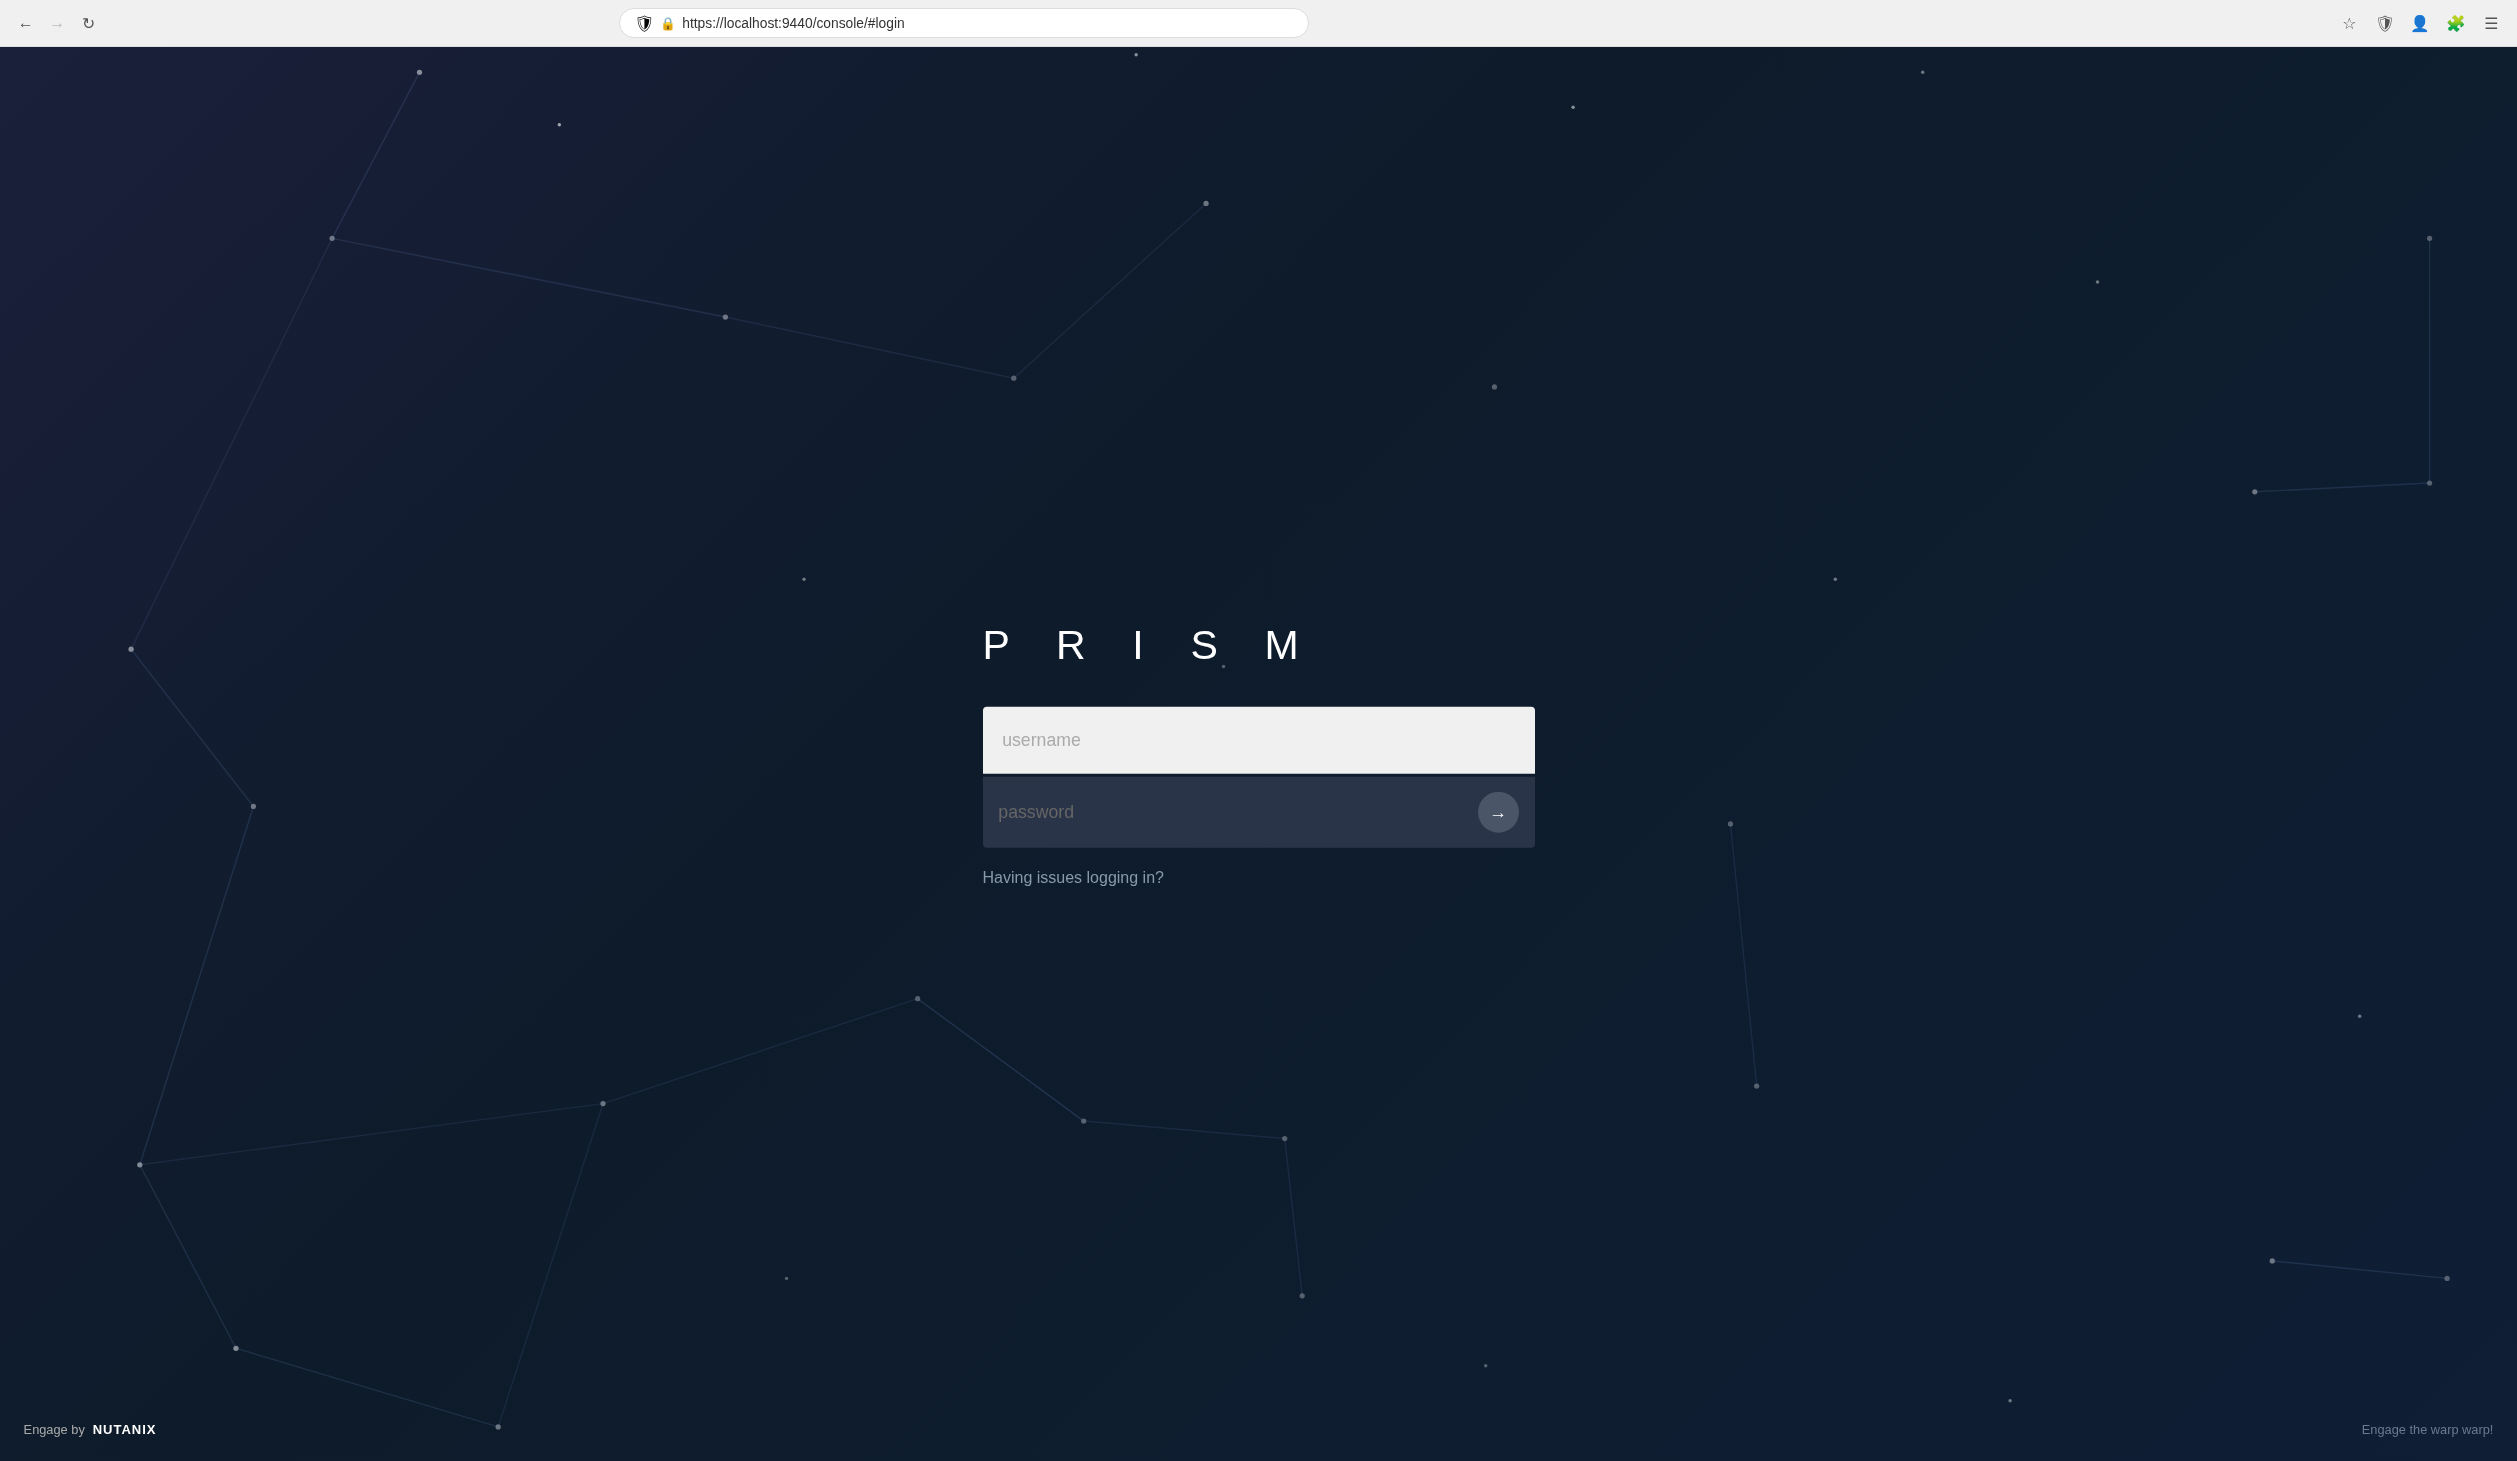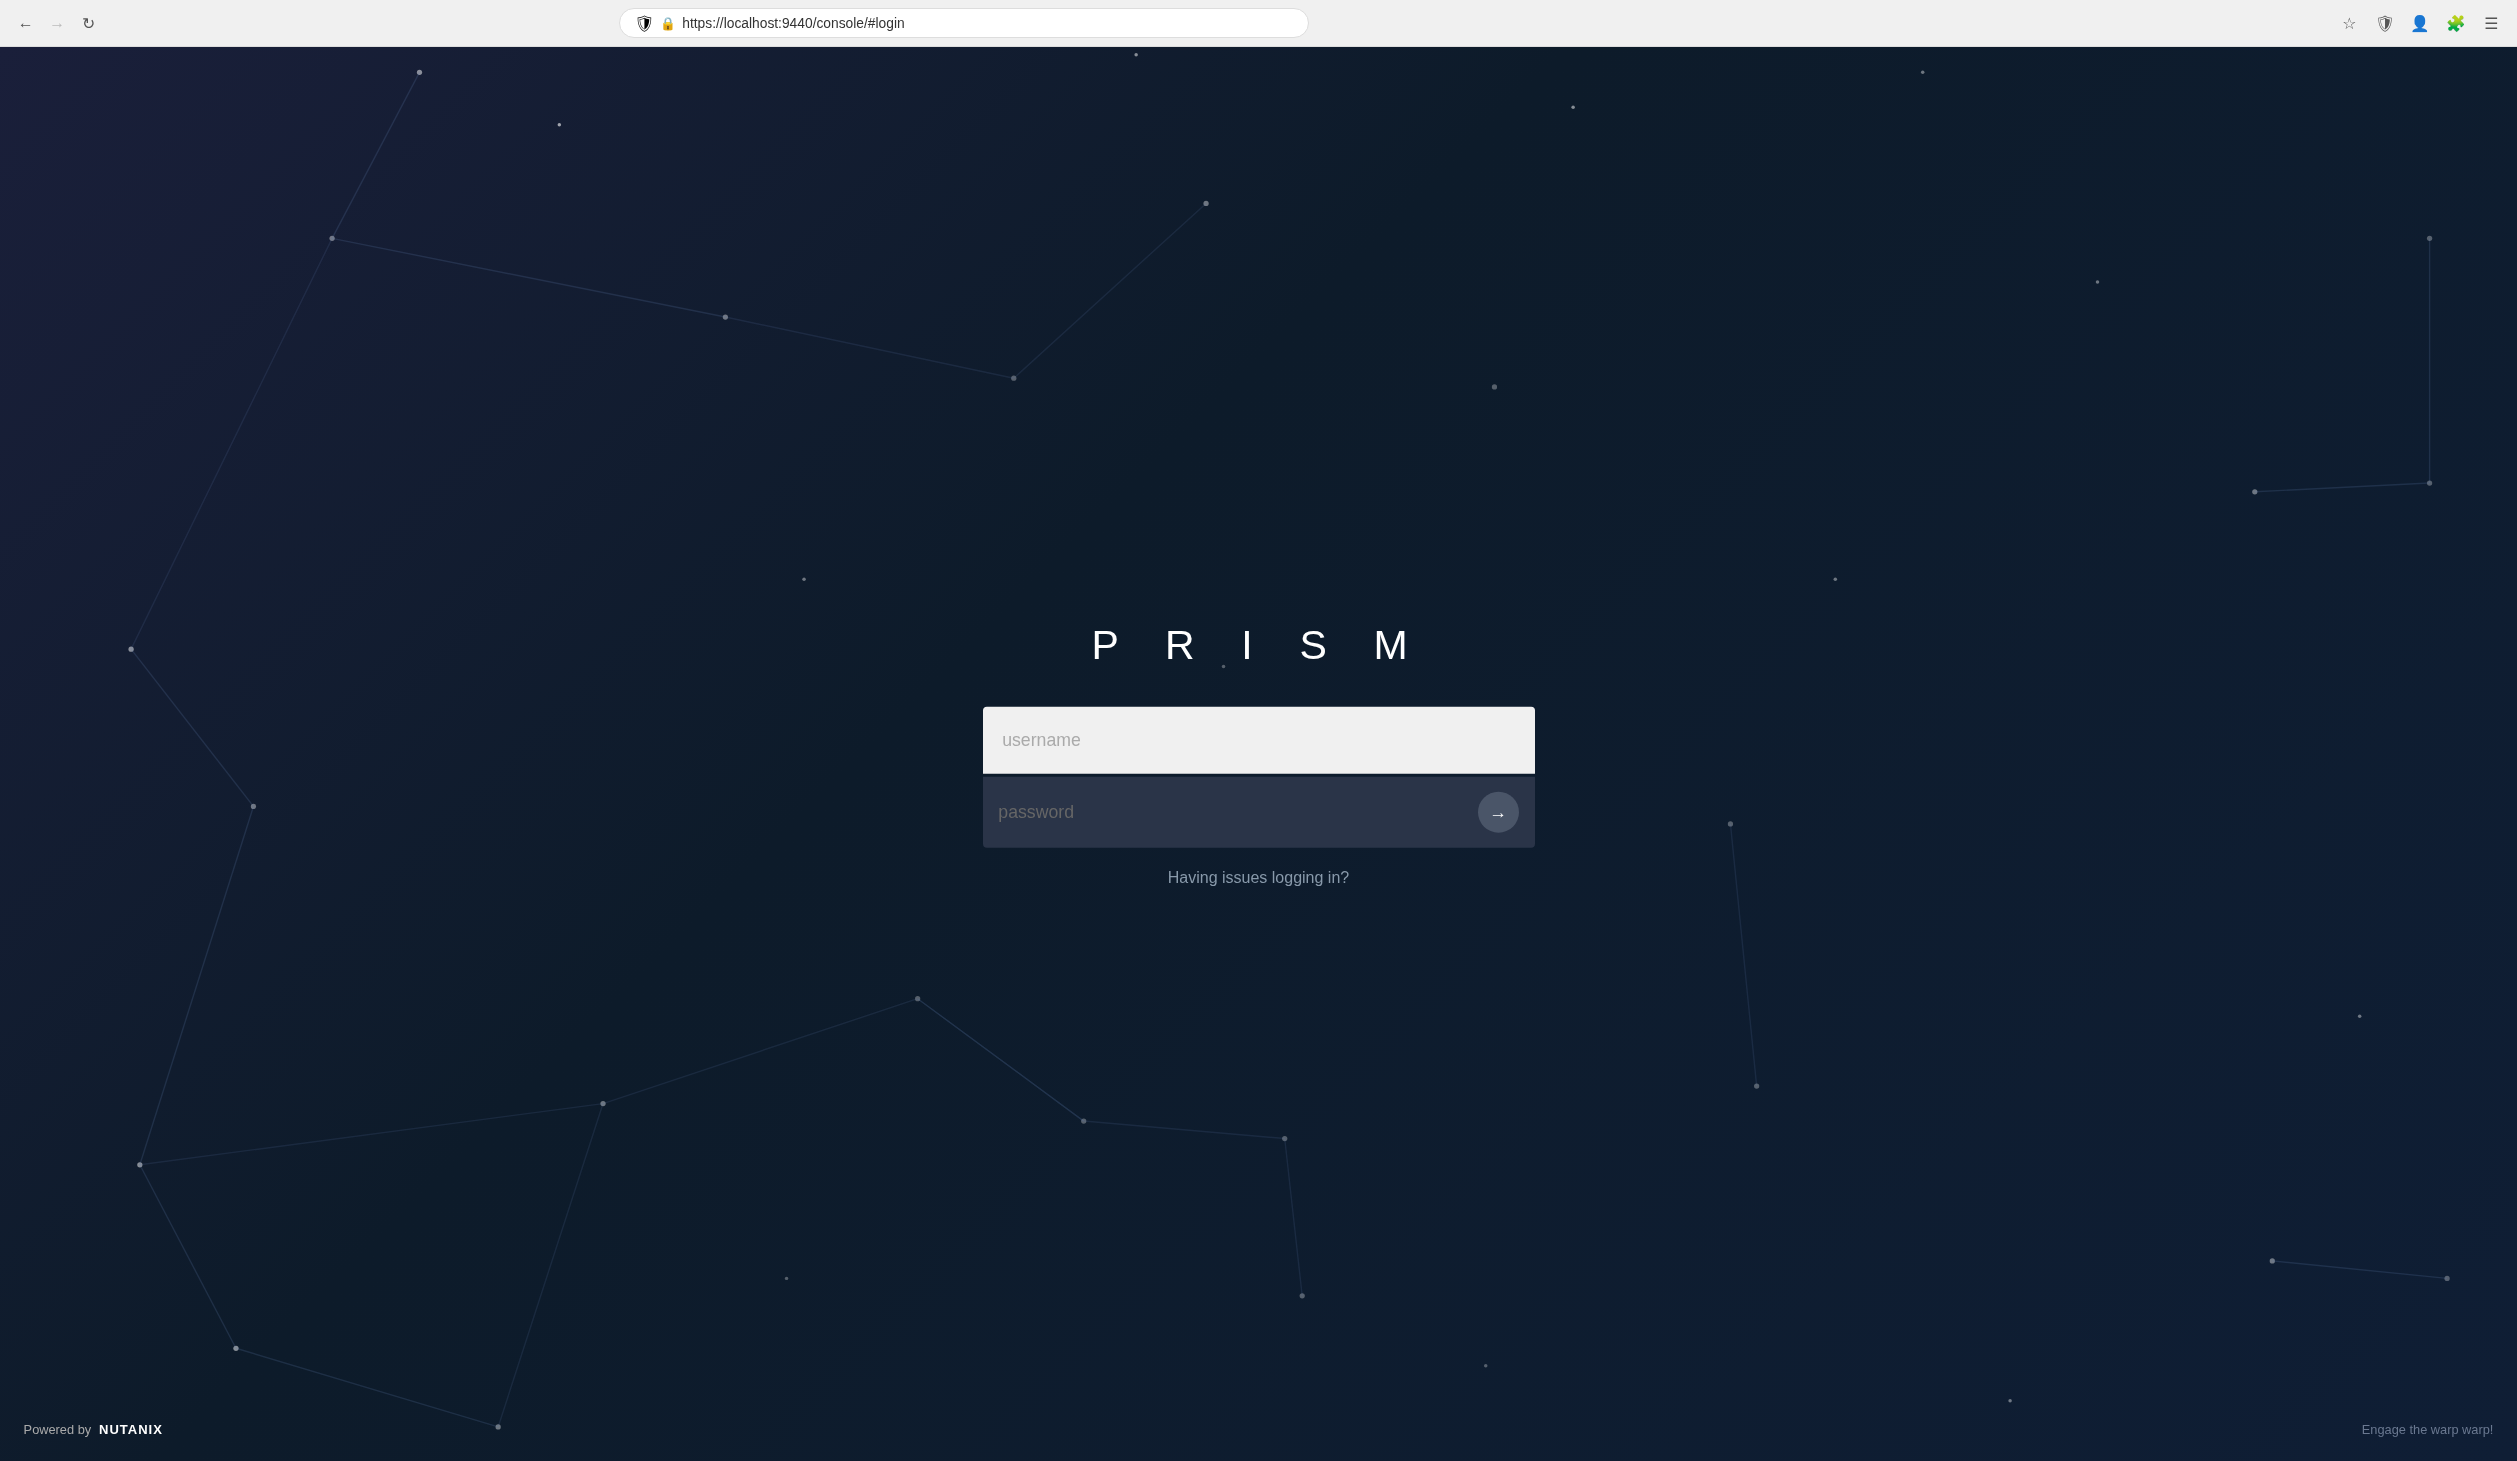--- a/index.html
+++ b/index.html
@@ -102,21 +102,21 @@
     }
 
     
     .content-center {
       position: absolute;
       top: 50%;
       left: 50%;
       transform: translate(-50%, -50%);
       display: flex;
       flex-direction: column;
-      align-items: center;
+      align-items: flex-start;
       gap: 3px;
       width: 552px;
     }
 
     .app-title {
       color: white;
       font-size: 41px;
       font-weight: 200;
       letter-spacing: 17.7px;
       text-align: center;
@@ -314,21 +314,21 @@
       <input type="password" class="password-input" placeholder="password" style="">
       <button class="submit-btn">
         <span>→</span>
       </button>
     </div>
 
     <a class="help-link" href="#">Having issues logging in?</a>
   </div>
 
   <div class="footer-left">
-    <span>Powered by</span>
+    <span>Engage by</span>
     <span class="nutanix-logo">NUTANIX</span>
   </div>
 
   <div class="footer-right">
     <span>Engage the warp warp!</span>
   </div>
 
 </div>
 
 

